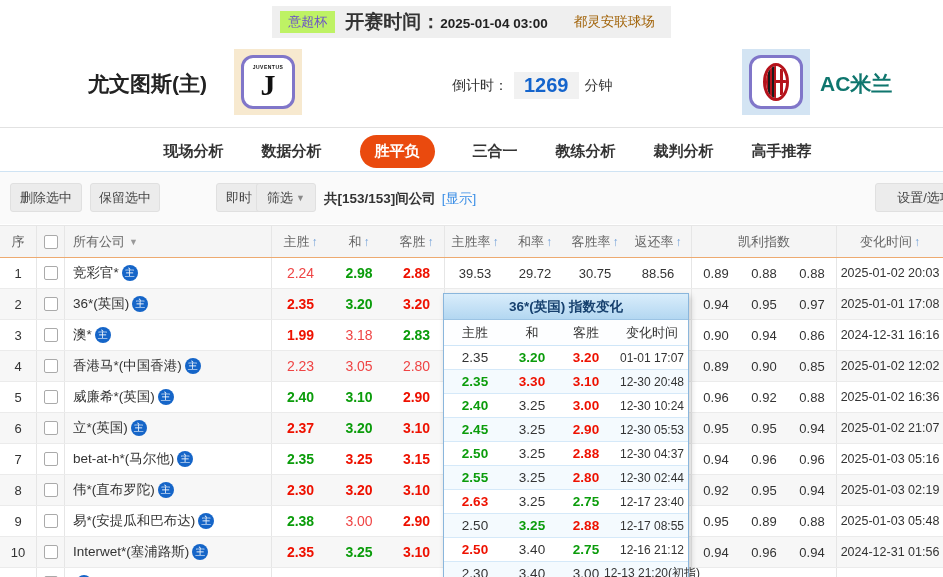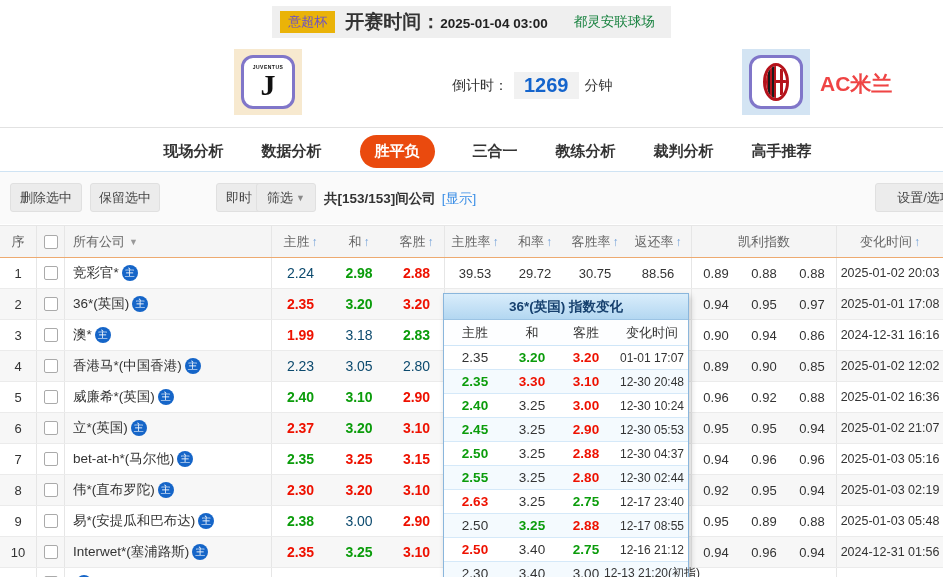--- a/index.html
+++ b/index.html
@@ -4,28 +4,28 @@
 <style>
   * { margin:0; padding:0; box-sizing:border-box; }
   html,body { width:943px; height:577px; overflow:hidden; background:#fff;
               font-family:"Liberation Sans","DejaVu Sans",sans-serif; }
   .screen { position:relative; width:943px; height:577px; overflow:hidden; }
 
   
   .topbar { position:absolute; top:6px; left:0; width:100%; text-align:center; }
   .topbar-inner { display:inline-flex; align-items:center; gap:10px;
                   background:#efefef; padding:3px 16px 3px 8px; }
-  .league-badge { background:#eab308; color:#6a50c8; font-size:13px; padding:2px 8px; }
+  .league-badge { background:#bef264; color:#6a50c8; font-size:13px; padding:2px 8px; }
   .kick-label { font-weight:bold; color:#333; font-size:19px; }
   .kick-time  { font-weight:bold; color:#222; font-size:13.5px; }
-  .venue      { color:#15803d; font-size:13.5px; margin-left:16px; }
+  .venue      { color:#a16207; font-size:13.5px; margin-left:16px; }
 
   
   .home-name { position:absolute; left:88px; top:70px; font-size:21px; font-weight:bold; color:#222; }
-  .away-name { position:absolute; left:820px; top:70px; font-size:21px; font-weight:bold; color:#ef4444; }
+  .away-name { position:absolute; left:820px; top:70px; font-size:21px; font-weight:bold; color:#0f766e; }
   .crest-wrap { position:absolute; width:68px; height:66px; display:flex; align-items:center; justify-content:center; }
   .crest-wrap.juv { left:234px; top:49px; background:#f7e9cf; }
   .crest-wrap.mil { left:742px; top:49px; background:#d3e4f3; }
   .crest { width:54px; height:54px; background:#fff; border:3px solid #8076c9; border-radius:12px;
            display:flex; flex-direction:column; align-items:center; justify-content:center; overflow:hidden; }
   .juv-word { font-size:5px; letter-spacing:.5px; color:#111; font-weight:bold; }
   .juv-j { font-size:30px; font-weight:bold; color:#111; line-height:30px; font-family:"Liberation Serif","DejaVu Serif",serif; }
   .mil-oval { width:26px; height:38px; border-radius:50%; border:3px solid #b5121b; position:relative; overflow:hidden; background:#fff; }
   .mil-stripes { position:absolute; left:0; top:0; width:50%; height:100%;
                  background:repeating-linear-gradient(90deg,#b5121b 0 2px,#1a1a1a 2px 4px); }
@@ -70,21 +70,21 @@
   .arrow-dn { color:#999; font-size:9px; margin-left:4px; }
   .tbody { position:absolute; top:258px; left:0; width:943px; height:319px; overflow:hidden; }
   .trow { height:31px; border-bottom:1px solid #ebebeb; background:#fff; }
   .trow.even { background:#f7f7f7; }
   .seq { font-size:13px; color:#333; }
   .cb { width:14px; height:14px; border:1px solid #aaa; border-radius:2px; background:#fff; cursor:pointer; }
   .cname { font-size:13.5px; color:#333; }
   .host-badge { display:inline-flex; align-items:center; justify-content:center; width:16px; height:16px;
                 border-radius:50%; background:#1565c8; color:#fff; font-size:10px; margin-left:3px; flex:0 0 16px; }
   .odd { font-size:14px; }
-  .odd.k { color:#0c4a6e; } .odd.g { color:#0b9c0b; font-weight:bold; } .odd.r { color:#ee1100; font-weight:bold; }
+  .odd.k { color:#ef4444; } .odd.g { color:#0b9c0b; font-weight:bold; } .odd.r { color:#ee1100; font-weight:bold; }
   .rate, .kelly { font-size:13px; color:#333; }
   .time { font-size:12.5px; color:#333; }
 
   
   .popup { position:absolute; left:443px; top:293px; width:246px; background:#fff;
            border:1px solid #8ab6dc; box-shadow:2px 3px 6px rgba(0,0,0,.18); z-index:10; }
   .popup-title { height:26px; background:linear-gradient(#d9edfb,#b3d7f1); display:flex; align-items:center;
                  justify-content:center; font-size:13.5px; font-weight:bold; color:#16406e;
                  border-bottom:1px solid #9cc4e4; }
   .pgrid { display:grid; grid-template-columns:62px 52px 56px 76px; }
@@ -105,20 +105,21 @@
   <div class="topbar">
     <div class="topbar-inner">
       <span class="league-badge">意超杯</span>
       <span>
         <span class="kick-label">开赛时间：</span><span class="kick-time">2025-01-04 03:00</span>
       </span>
       <span class="venue">都灵安联球场</span>
     </div>
   </div>
 
+  <div class="home-name">尤文图斯(主)</div>
   <div class="crest-wrap juv">
     <div class="crest">
       <span class="juv-word">JUVENTUS</span>
       <span class="juv-j">J</span>
     </div>
   </div>
   <div class="countdown">
     <span class="cd-label">倒计时：</span>
     <span class="cd-value">1269</span>
     <span class="cd-unit">分钟</span>

